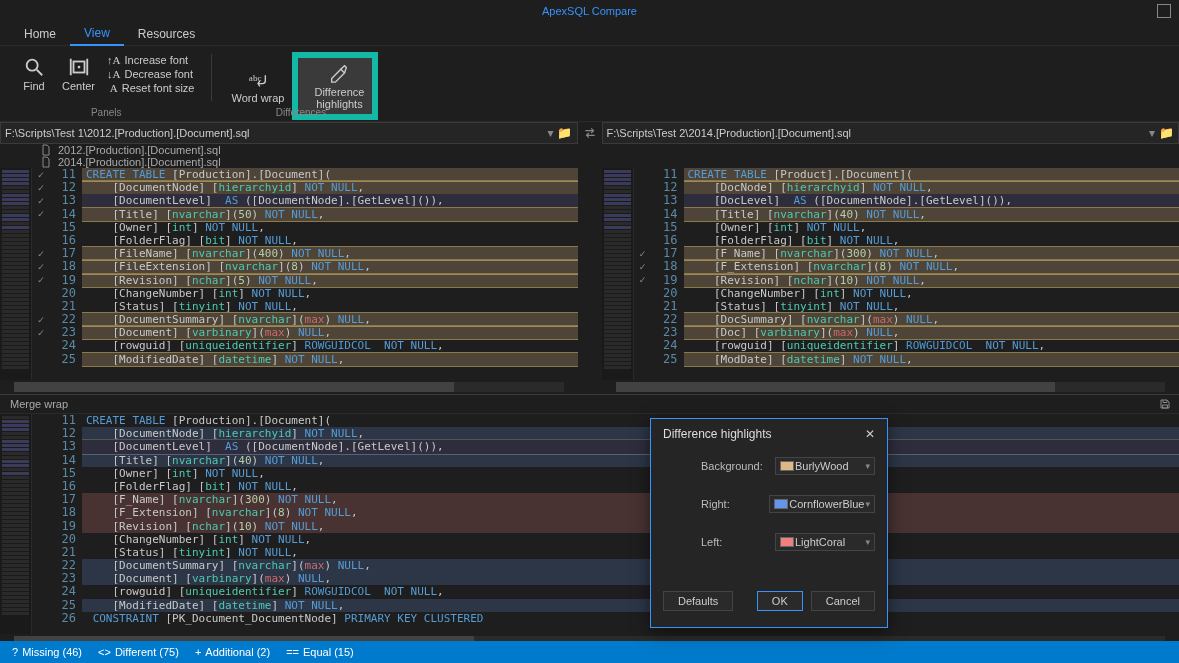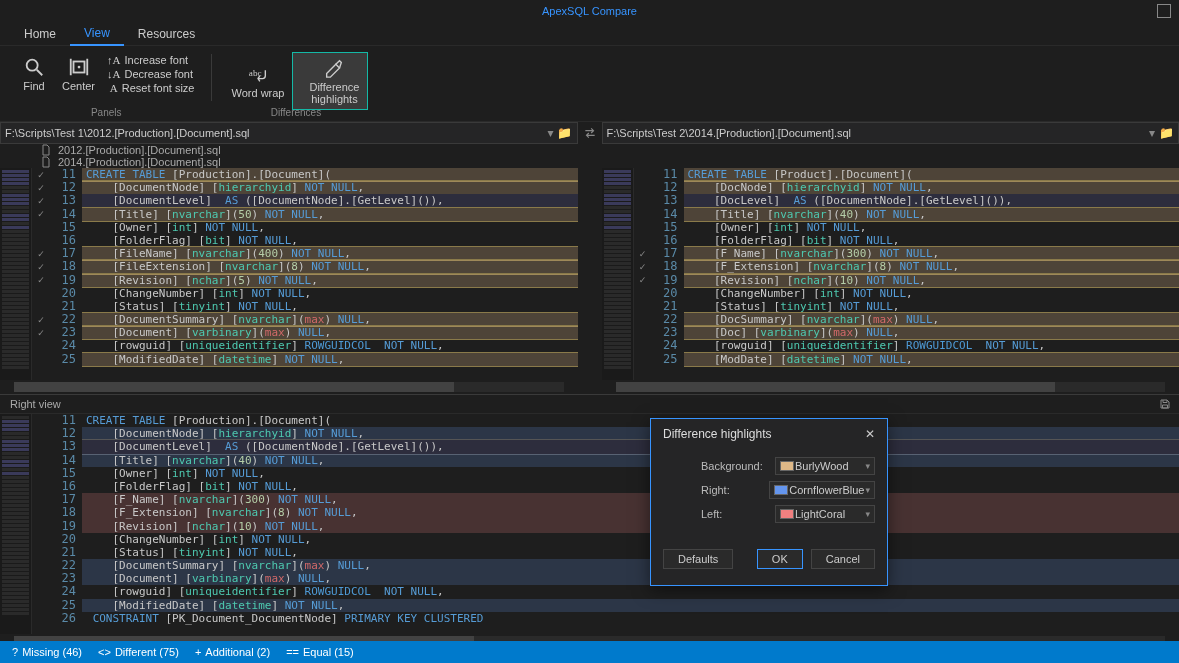--- a/index.html
+++ b/index.html
@@ -13,21 +13,21 @@
 
 .tabbar { height: 24px; background: #1e1e1e; display: flex; align-items: center; padding-left: 10px; border-bottom: 1px solid #2a2a2a; }
 .tab { padding: 4px 14px; color: #ccc; cursor: pointer; font-size: 12px; }
 .tab.active { color: #3794ff; border-bottom: 2px solid #3794ff; }
 
 
 .ribbon { height: 76px; background: #1e1e1e; display: flex; padding: 4px 8px; gap: 4px; border-bottom: 1px solid #2a2a2a; }
 .ribbon-group { display: flex; flex-direction: column; align-items: center; padding: 2px 6px; position: relative; }
 .ribbon-group-label { font-size: 10px; color: #888; position: absolute; bottom: -1px; left: 0; right: 0; text-align: center; }
 .ribbon-btn { display: flex; flex-direction: column; align-items: center; justify-content: center; padding: 4px 8px; cursor: pointer; gap: 2px; min-width: 40px; }
-.ribbon-btn.active { background: #3a3a3a; border: 1px solid #14b8a6; padding-left: 16px; }
+.ribbon-btn.active { background: #3a3a3a; border: 6px solid #14b8a6; padding-left: 16px; }
 .ribbon-btn-label { font-size: 11px; color: #ccc; text-align: center; line-height: 1.1; }
 .ribbon-row { display: flex; }
 .ribbon-small-btn { display: flex; align-items: center; gap: 4px; padding: 1px 4px; cursor: pointer; font-size: 11px; color: #ccc; }
 .ribbon-col { display: flex; flex-direction: column; }
 .ribbon-sep { width: 1px; background: #3a3a3a; margin: 4px 2px 16px; }
 
 
 .paths { display: flex; height: 22px; }
 .path-half { flex: 1; display: flex; align-items: center; background: #252526; border: 1px solid #3a3a3a; padding: 0 4px; gap: 4px; }
 .path-text { flex: 1; color: #ccc; font-size: 11px; }
@@ -72,21 +72,21 @@
 .merge { display: flex; height: 220px; position: relative; }
 .merge .code-line.hl-right { background: rgba(100,149,237,0.2); }
 .merge .code-line.hl-left { background: rgba(240,128,128,0.2); }
 .merge .code-line.hl-sel2 { background: #2d2d3d; outline: 1px solid #555; }
 
 
 .dialog { position: absolute; top: 418px; left: 650px; width: 238px; background: #252526; border: 1px solid #3794ff; box-shadow: 0 4px 16px rgba(0,0,0,0.5); z-index: 100; }
 .dialog-title { padding: 8px 12px; color: #ddd; font-size: 12px; display: flex; justify-content: space-between; }
 .dialog-close { cursor: pointer; color: #ccc; }
 .dialog-body { padding: 8px 12px 12px; }
-.dialog-row { display: flex; align-items: center; margin-bottom: 6px; gap: 8px; padding-left: 38px; }
+.dialog-row { display: flex; align-items: center; margin-bottom: 20px; gap: 8px; padding-left: 38px; }
 .dialog-label { width: 66px; color: #bbb; font-size: 11px; }
 .dialog-combo { flex: 1; display: flex; align-items: center; gap: 1px; border: 1px solid #444; padding: 2px 4px; background: #2a2a2a; cursor: pointer; }
 .swatch { width: 14px; height: 10px; border: 1px solid #666; }
 .combo-text { flex: 1; color: #ccc; font-size: 11px; }
 .combo-arrow { color: #888; font-size: 9px; }
 .dialog-buttons { display: flex; justify-content: space-between; padding: 8px 12px 16px; gap: 8px; }
 .dlg-btn-left { }
 .dlg-btn-right { display: flex; gap: 8px; }
 .dlg-btn { padding: 3px 14px; background: #2a2a2a; border: 1px solid #444; color: #ccc; cursor: pointer; font-size: 11px; }
 .dlg-btn.primary { border: 1px solid #3794ff; }
@@ -426,21 +426,21 @@
     </div>
   <div style="width:24px;"></div>
   <div class="hscroll" style="flex:1;">
       <div class="hscroll-track">
         <div class="hscroll-thumb"></div>
       </div>
     </div>
 </div>
 
 <div class="merge-header">
-  <span>Right view</span>
+  <span>Merge wrap</span>
   <span class="merge-header-icon">
     <svg width="12" height="12" viewBox="0 0 24 24">
         <path d="M4 4 h12 l4 4 v12 h-16 z M8 4 v5 h8 v-5 M7 14 h10 v6 h-10 z" fill="none" stroke="#888" stroke-width="2"></path>
       </svg>
   </span>
 </div>
 
 <div class="merge">
   <div class="minimap" id="mm-merge">
       <div class="minimap-chunk mm-same"></div>

